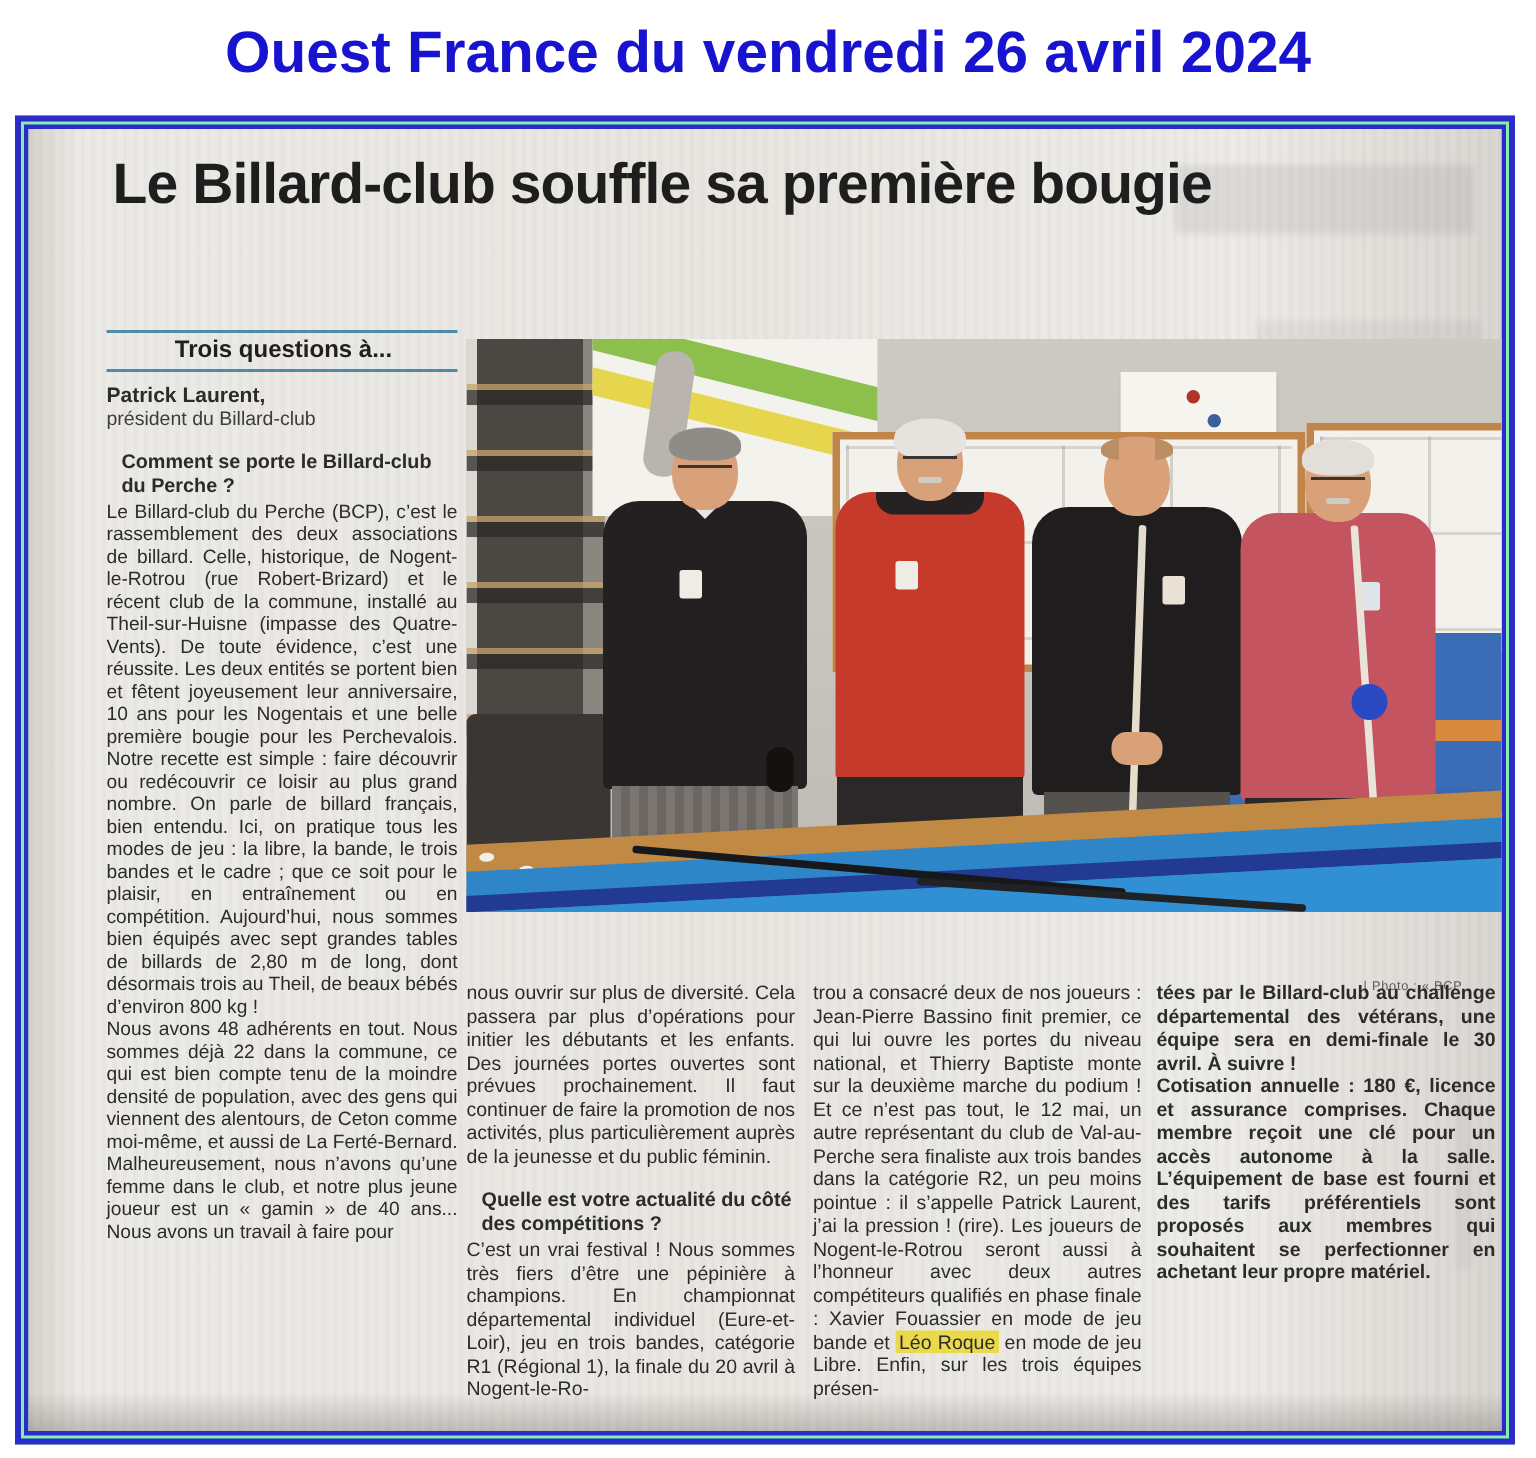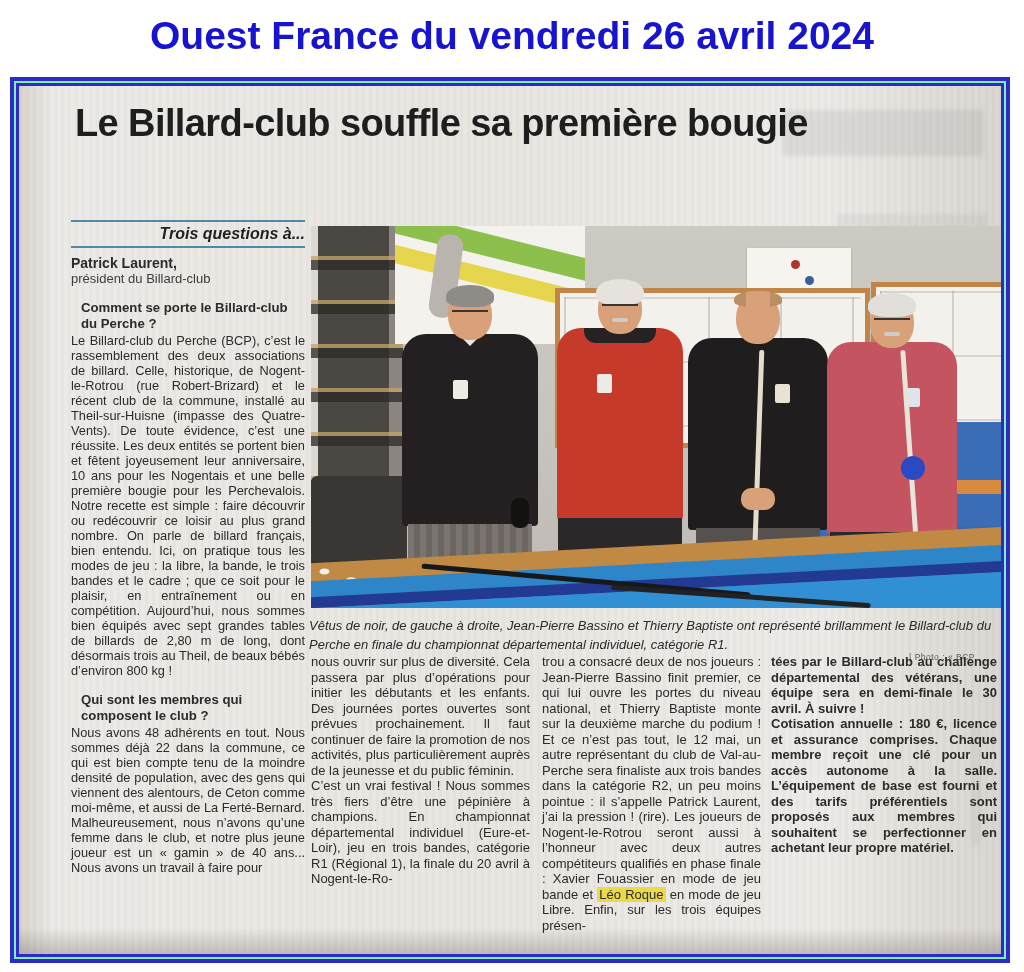--- a/index.html
+++ b/index.html
@@ -41,21 +41,21 @@
     font-size:17.5px;line-height:25px;color:#1c1c1c;
   }
   .lede b{font-size:15.5px;}
 
   
   .left-col{
     position:absolute;left:52px;top:134px;width:234px;
     font-size:12.8px;line-height:15px;text-align:justify;color:#2b2b2b;
   }
   .rule{border:0;border-top:2px solid var(--rule_teal,#4e8ba4);margin:0;}
-  .kicker{font-size:16px;font-weight:bold;color:#1f1f1f;padding:4px 0 5px 2px;text-align:right;font-style:italic;}
+  .kicker{font-size:16px;font-weight:bold;color:#1f1f1f;padding:4px 0 5px 2px;text-align:center;}
   .byline-name{font-weight:bold;font-size:14px;margin-top:8px;text-align:left;}
   .byline-role{font-size:13px;color:#3c3c3c;text-align:left;margin-bottom:4px;}
   .question{font-weight:bold;font-size:13.2px;line-height:15.5px;margin:14px 0 2px;padding-left:10px;text-align:left;}
   .answer{margin:0;}
 
   
   .photo{
     position:absolute;left:292px;top:140px;width:692px;height:382px;overflow:hidden;
     background:linear-gradient(180deg,#cdc9c3 0,#c7c3bd 55%,#bdb8b2 100%);
   }
@@ -157,21 +157,20 @@
       <div class="left-col">
         <hr class="rule">
         <div class="kicker">Trois questions à...</div>
         <hr class="rule">
         <div class="byline-name">Patrick Laurent,</div>
         <div class="byline-role">président du Billard-club</div>
 
         <div class="question">Comment se porte le Billard-club du Perche ?</div>
         <p class="answer">Le Billard-club du Perche (BCP), c’est le rassemblement des deux associations de billard. Celle, historique, de Nogent-le-Rotrou (rue Robert-Brizard) et le récent club de la commune, installé au Theil-sur-Huisne (impasse des Quatre-Vents). De toute évidence, c’est une réussite. Les deux entités se portent bien et fêtent joyeusement leur anniversaire, 10 ans pour les Nogentais et une belle première bougie pour les Perchevalois. Notre recette est simple : faire découvrir ou redécouvrir ce loisir au plus grand nombre. On parle de billard français, bien entendu. Ici, on pratique tous les modes de jeu : la libre, la bande, le trois bandes et le cadre ; que ce soit pour le plaisir, en entraînement ou en compétition. Aujourd’hui, nous sommes bien équipés avec sept grandes tables de billards de 2,80 m de long, dont désormais trois au Theil, de beaux bébés d’environ 800 kg !</p>
 
-        <div class="question">Qui sont les membres qui composent le club ?</div>
         <p class="answer">Nous avons 48 adhérents en tout. Nous sommes déjà 22 dans la commune, ce qui est bien compte tenu de la moindre densité de population, avec des gens qui viennent des alentours, de Ceton comme moi-même, et aussi de La Ferté-Bernard. Malheureusement, nous n’avons qu’une femme dans le club, et notre plus jeune joueur est un « gamin » de 40 ans... Nous avons un travail à faire pour</p>
       </div>
 
       <div class="photo">
         <div class="cue-rack"></div>
         <div class="rack-shadow"></div>
         <div class="poster-topleft">
           <div class="poster-band1"></div>
           <div class="poster-band2"></div>
           <div class="poster-figure"></div>
@@ -237,25 +236,25 @@
         </div>
 
         <div class="t-wood"></div>
         <div class="t-cloth"></div>
         <div class="t-cushion"></div>
         <div class="t-inner"></div>
         <div class="cue-table-1"></div>
         <div class="cue-table-2"></div>
       </div>
 
-      <div class="caption">Vêtus de noir, de gauche à droite, Jean-Pierre Bassino et Thierry Baptiste ont représenté brillamment le Billard-club du Perche en finale du championnat départemental individuel, catégorie R1.</div>
       <div class="credit">| Photo : « BCP</div>
 
       <div class="bcol col-a">
         <p>nous ouvrir sur plus de diversité. Cela passera par plus d’opérations pour initier les débutants et les enfants. Des journées portes ouvertes sont prévues prochainement. Il faut continuer de faire la promotion de nos activités, plus particulièrement auprès de la jeunesse et du public féminin.</p>
+        <div class="question">Quelle est votre actualité du côté des compétitions ?</div>
         <p>C’est un vrai festival ! Nous sommes très fiers d’être une pépinière à champions. En championnat départemental individuel (Eure-et-Loir), jeu en trois bandes, catégorie R1 (Régional 1), la finale du 20 avril à Nogent-le-Ro-</p>
       </div>
 
       <div class="bcol col-b">
         <p><span>trou a consacré deux de nos joueurs : Jean-Pierre Bassino finit premier, ce qui lui ouvre les portes du niveau national, et Thierry Baptiste monte sur la deuxième marche du podium ! Et ce n’est pas tout, le 12 mai, un autre représentant du club de Val-au-Perche sera finaliste aux trois bandes dans la catégorie R2, un peu moins pointue : il s’appelle Patrick Laurent, j’ai la pression ! (rire). Les joueurs de Nogent-le-Rotrou seront aussi à l’honneur avec deux autres compétiteurs qualifiés en phase finale : Xavier Fouassier en mode de jeu bande et </span><span class="hl">Léo Roque</span><span> en mode de jeu Libre. Enfin, sur les trois équipes présen-</span></p>
       </div>
 
       <div class="bcol col-c">
         <p>tées par le Billard-club au challenge départemental des vétérans, une équipe sera en demi-finale le 30 avril. À suivre !</p>
         <p>Cotisation annuelle : 180 €, licence et assurance comprises. Chaque membre reçoit une clé pour un accès autonome à la salle. L’équipement de base est fourni et des tarifs préférentiels sont proposés aux membres qui souhaitent se perfectionner en achetant leur propre matériel.</p>

